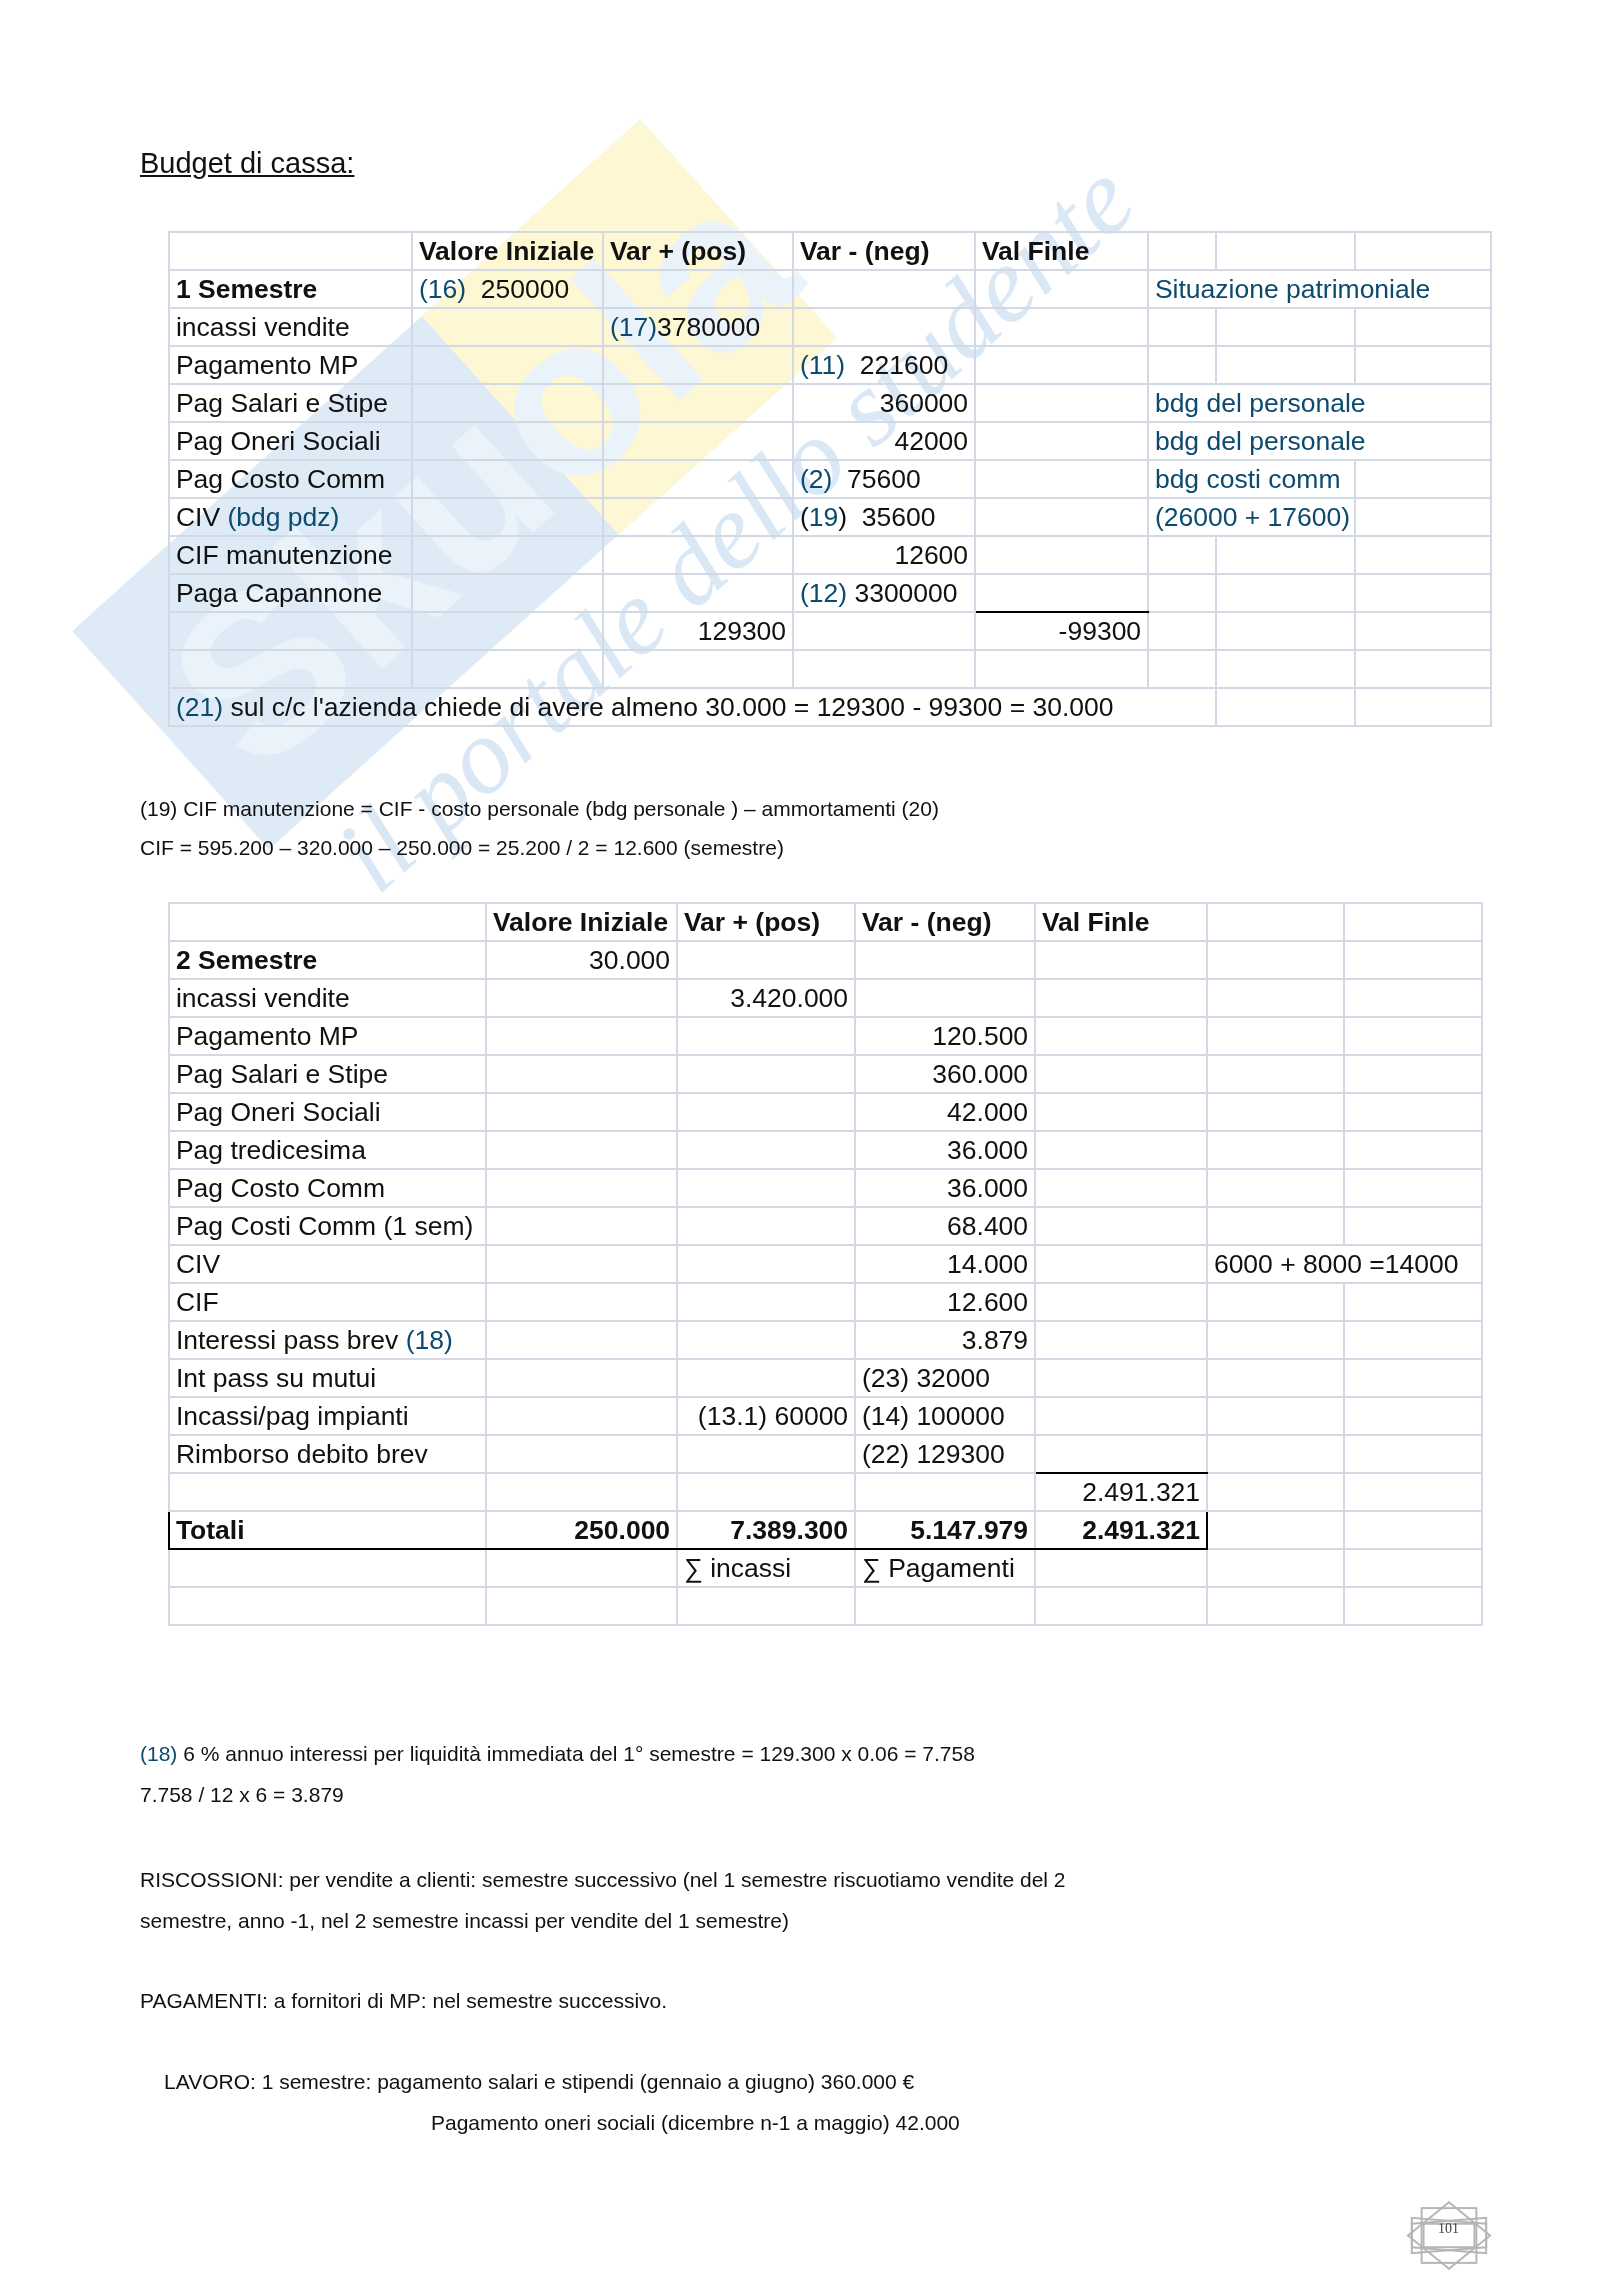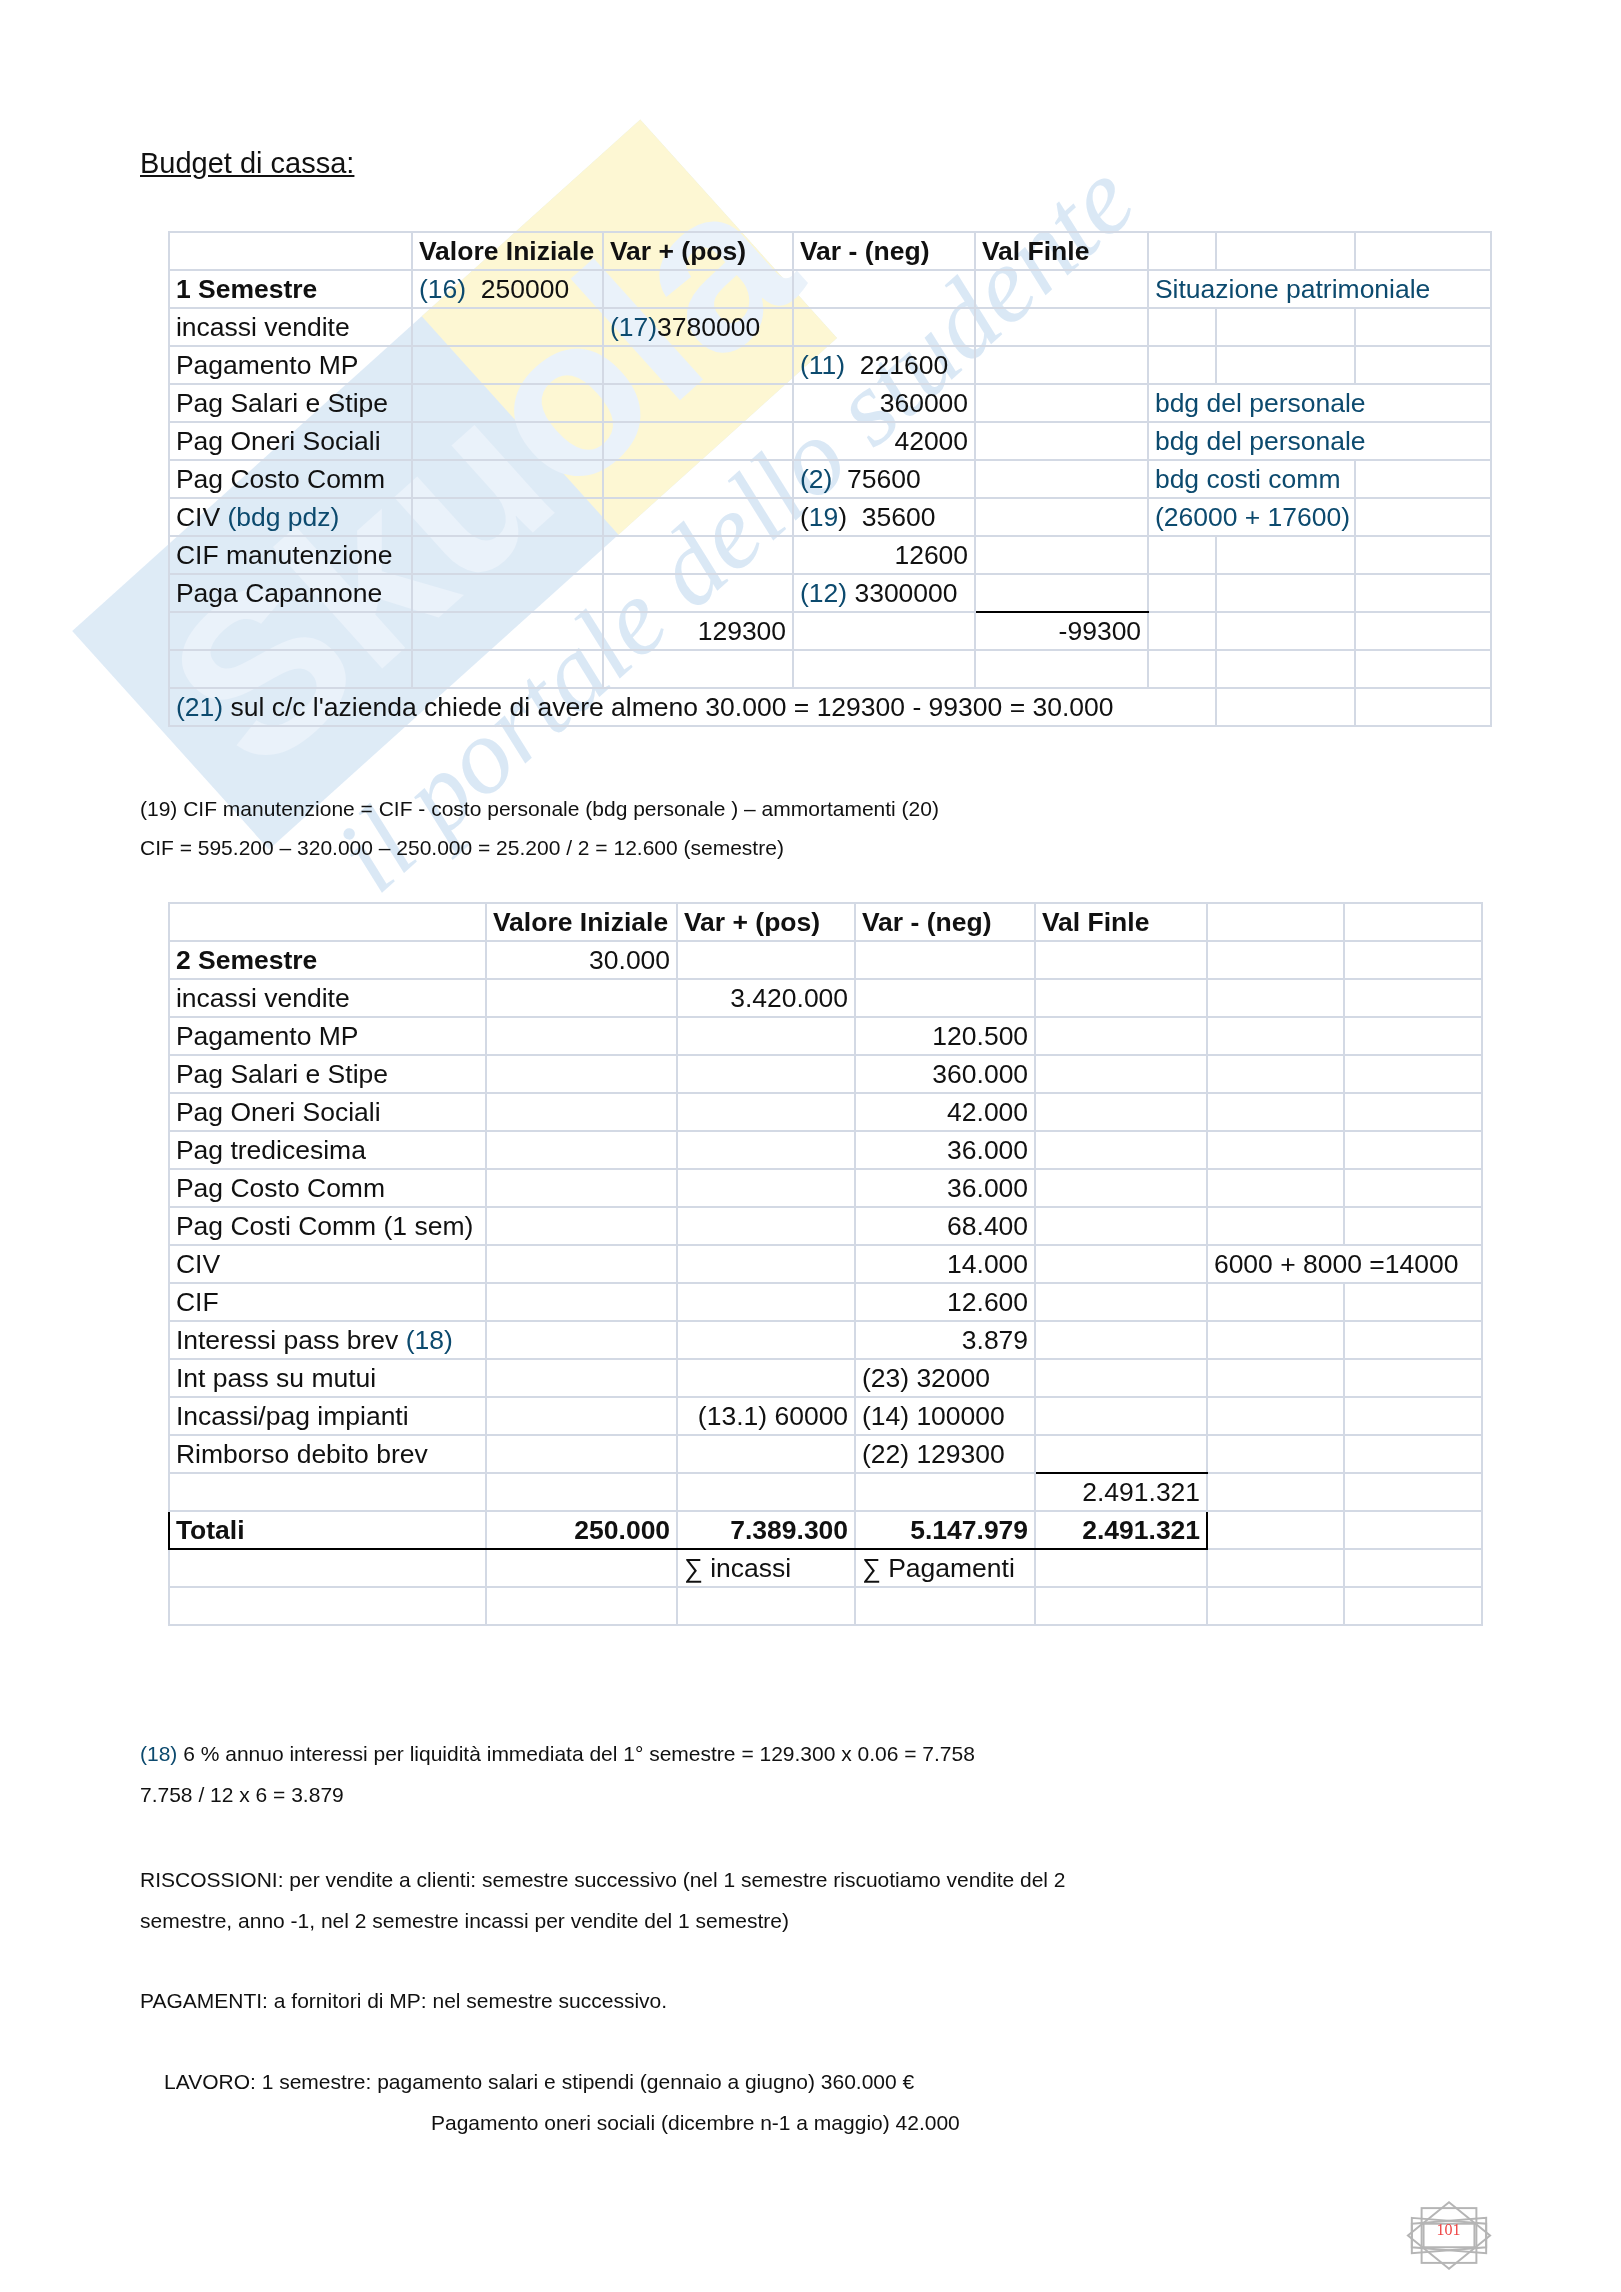--- a/index.html
+++ b/index.html
@@ -15,21 +15,21 @@
   td.r { text-align: right; }
   td.b { font-weight: bold; }
   td.vl { border-left: 2px solid #000 !important; }
   td.bt { border-top: 2.9px solid #000 !important; }
   td.bb { border-bottom: 2.9px solid #000 !important; }
   td.box { border-top: 2.9px solid #000 !important; border-bottom: 2.9px solid #000 !important; }
   td.boxl { border-left: 2.9px solid #000 !important; }
   td.boxr { border-right: 2.9px solid #000 !important; }
   .page-badge { position: absolute; left: 1404px; top: 2200px; width: 90px; height: 71px; }
   .page-num { position: absolute; left: 1423px; top: 2221px; width: 51px; text-align: center;
-              font-family: "Liberation Serif", serif; font-size: 16px; color: #ef4444; }
+              font-family: "Liberation Serif", serif; font-size: 14px; color: #404040; }
 </style>
 </head>
 <body>
 
 <svg class="wm" viewBox="0 0 1654 2339">
   <g transform="rotate(-42 420 520)" opacity="0.9">
     <rect x="80" y="380" width="780" height="300" fill="#dbe9f6"></rect>
     <rect x="560" y="380" width="300" height="300" fill="#fdf7cf"></rect>
     <text x="120" y="620" font-family="Liberation Sans, sans-serif" font-weight="bold" font-size="230" fill="#e8f1fa">Skuola</text>
     <text x="130" y="790" font-family="Liberation Serif, serif" font-style="italic" font-size="110" fill="#d6e6f5">il portale dello studente</text>

